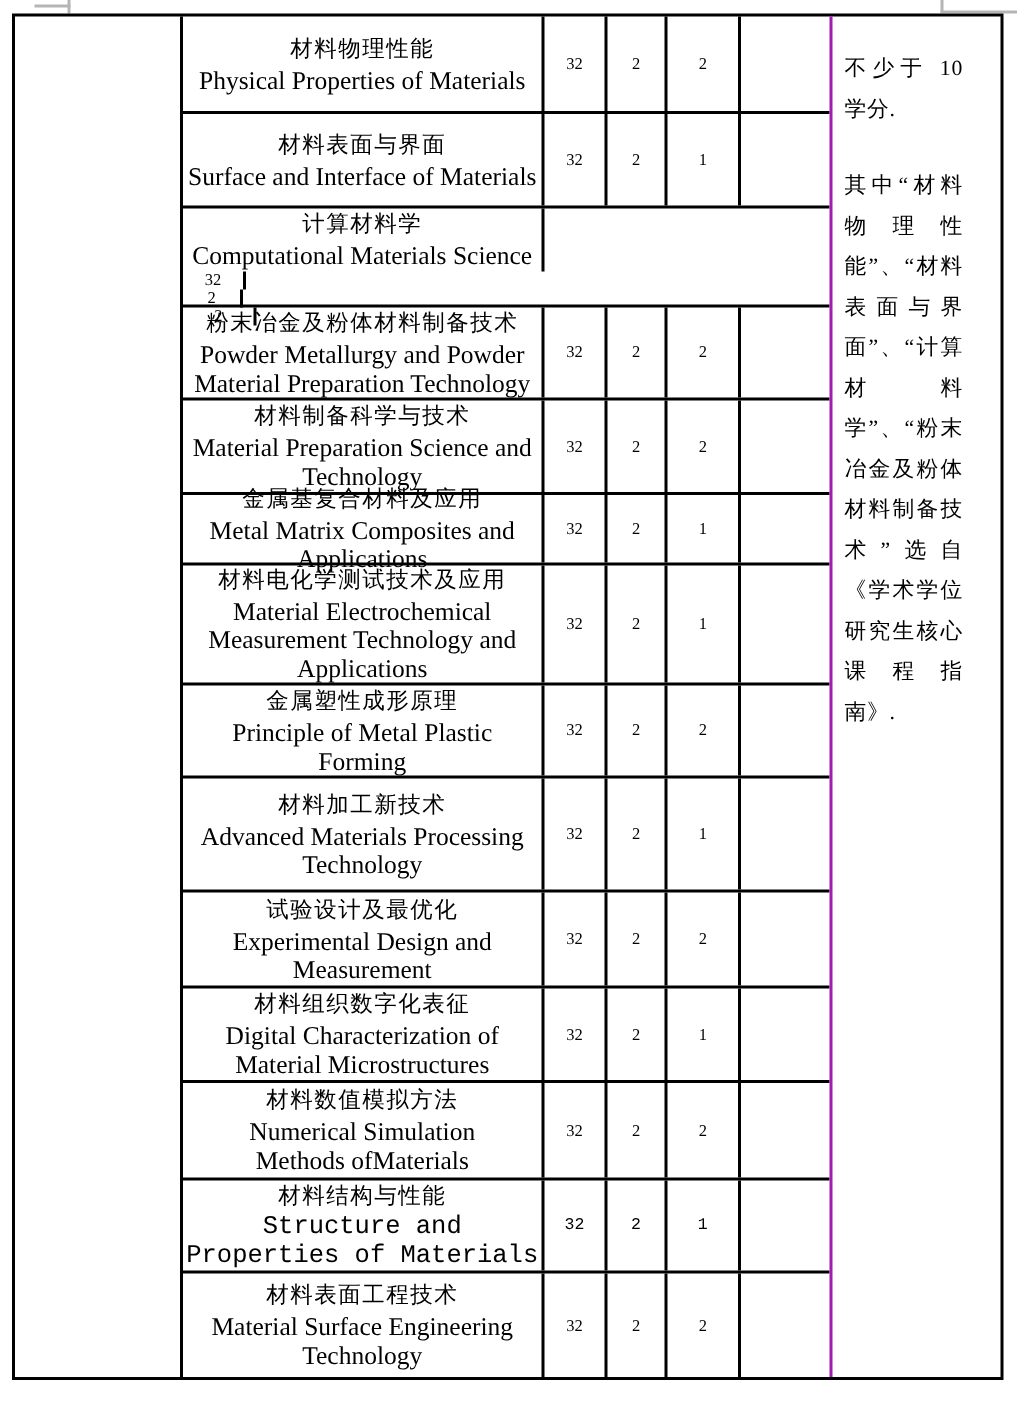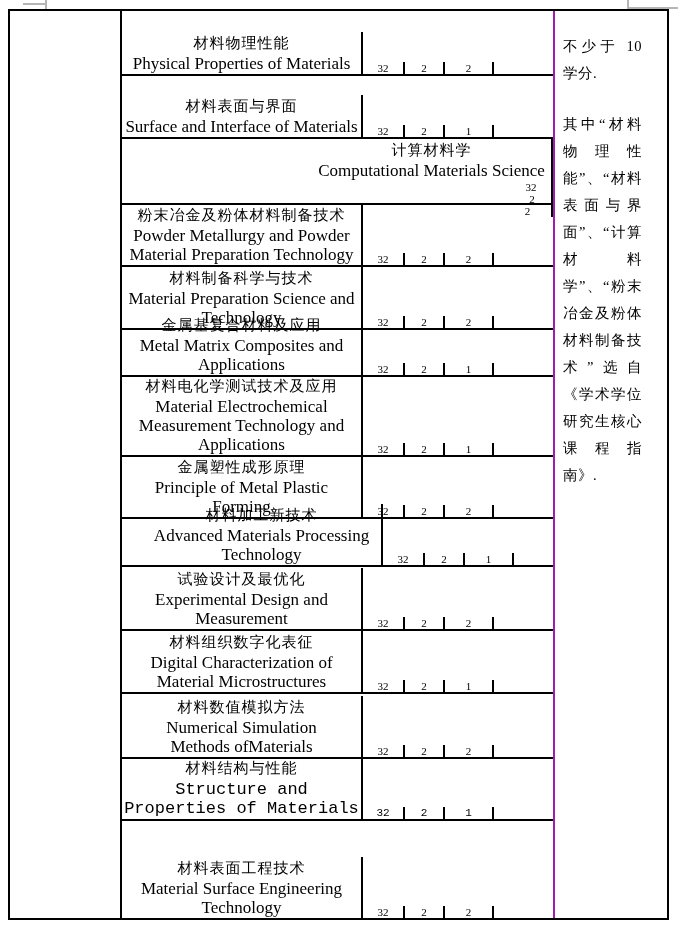--- a/index.html
+++ b/index.html
@@ -3,21 +3,21 @@
 <meta charset="utf-8">
 <style>
   html,body{margin:0;padding:0;background:#fff;}
   #page{position:relative;width:678px;height:936px;background:#ffffff;overflow:hidden;
         font-family:"Liberation Serif","DejaVu Serif",serif;color:#000;}
   .artifact{position:absolute;background:#b5b5b5;}
   #course-table{position:absolute;left:8px;top:9px;width:661px;height:911px;
         border:2px solid #000;box-sizing:border-box;display:flex;background:#fff;}
   .colA{width:112px;border-right:2px solid #000;box-sizing:border-box;flex:none;}
   .mid{flex:none;width:431px;display:flex;flex-direction:column;}
-  .row{display:flex;border-bottom:2px solid #000;box-sizing:border-box;flex:none;align-items:flex-end;}
+  .row{display:flex;border-bottom:2px solid #000;box-sizing:border-box;flex:none;}
   .row:last-child{border-bottom:none;flex:1;}
   .cell{border-right:2px solid #000;box-sizing:border-box;display:flex;flex-direction:column;
         align-items:center;justify-content:center;text-align:center;}
   .cell.name{width:241px;padding:1px 2px;}
   .cell.hours{width:42px;}
   .cell.credits{width:40px;}
   .cell.semester{width:49px;}
   .cell.blank{flex:1;border-right:none;}
   .cn{font-size:15px;line-height:21px;letter-spacing:1px;}
   .en{font-size:17px;line-height:19px;white-space:pre-line;}
@@ -130,21 +130,21 @@
         <div class="cell name">
           <span class="cn">金属塑性成形原理</span>
           <span class="en">Principle of Metal Plastic Forming</span>
         </div>
         <div class="cell hours num">32</div>
         <div class="cell credits num">2</div>
         <div class="cell semester num">2</div>
         <div class="cell blank"></div>
       </div>
 
-      <div class="row" style="height:48px;padding-left:20px;">
+      <div class="row" style="height:76px;">
         <div class="cell name">
           <span class="cn">材料加工新技术</span>
           <span class="en">Advanced Materials Processing
 Technology</span>
         </div>
         <div class="cell hours num">32</div>
         <div class="cell credits num">2</div>
         <div class="cell semester num">1</div>
         <div class="cell blank"></div>
       </div>

